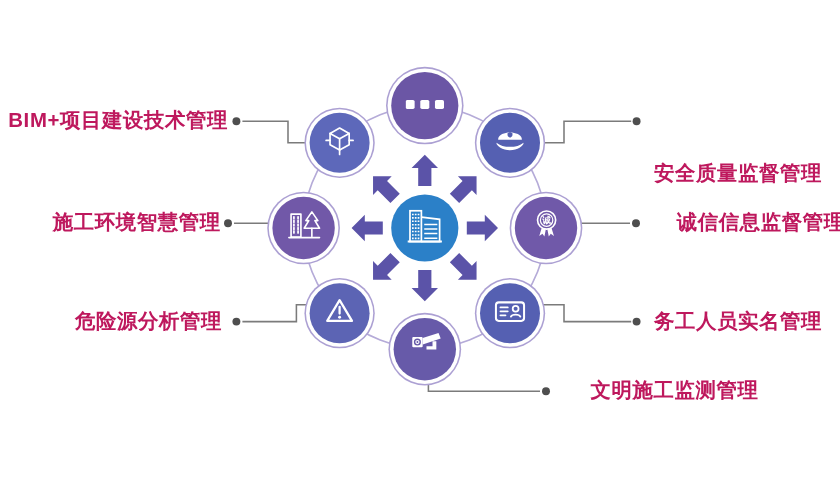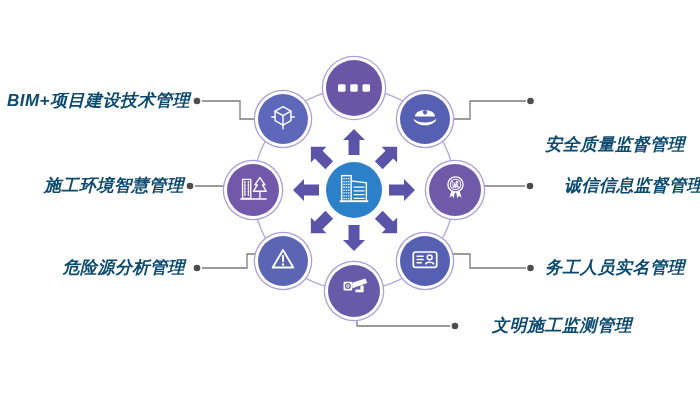--- a/index.html
+++ b/index.html
@@ -21,21 +21,21 @@
   .n-right{left:429px;top:164px;width:52px;height:52px;background:#7059a9;}
   .n-bottomleft{left:258px;top:236px;width:50px;height:50px;background:#5c64b4;}
   .n-bottomright{left:400px;top:236px;width:50px;height:50px;background:#5560b2;}
   .n-bottom{left:328px;top:265px;width:52px;height:52px;background:#675aa9;}
   .n-center{
     position:absolute;left:326px;top:162px;width:56px;height:56px;border-radius:50%;
     background:#2b80c8;display:flex;align-items:center;justify-content:center;z-index:3;
   }
   .label{
     position:absolute;font-weight:bold;font-size:17px;line-height:18px;
-    color:#0c4a6e;white-space:nowrap;letter-spacing:0.5px;z-index:4;font-style:italic;
+    color:#be185d;white-space:nowrap;letter-spacing:0.5px;z-index:4;
   }
   .lab-l{text-align:right;}
   .lab-bim{right:510px;top:92px;}
   .lab-env{right:516px;top:177px;}
   .lab-hazard{right:515px;top:259px;}
   .lab-safety{left:545px;top:92px;margin-top:44px;}
   .lab-credit{left:564px;top:177px;}
   .lab-worker{left:545px;top:259px;}
   .lab-civilized{left:492px;top:317px;}
 </style>

